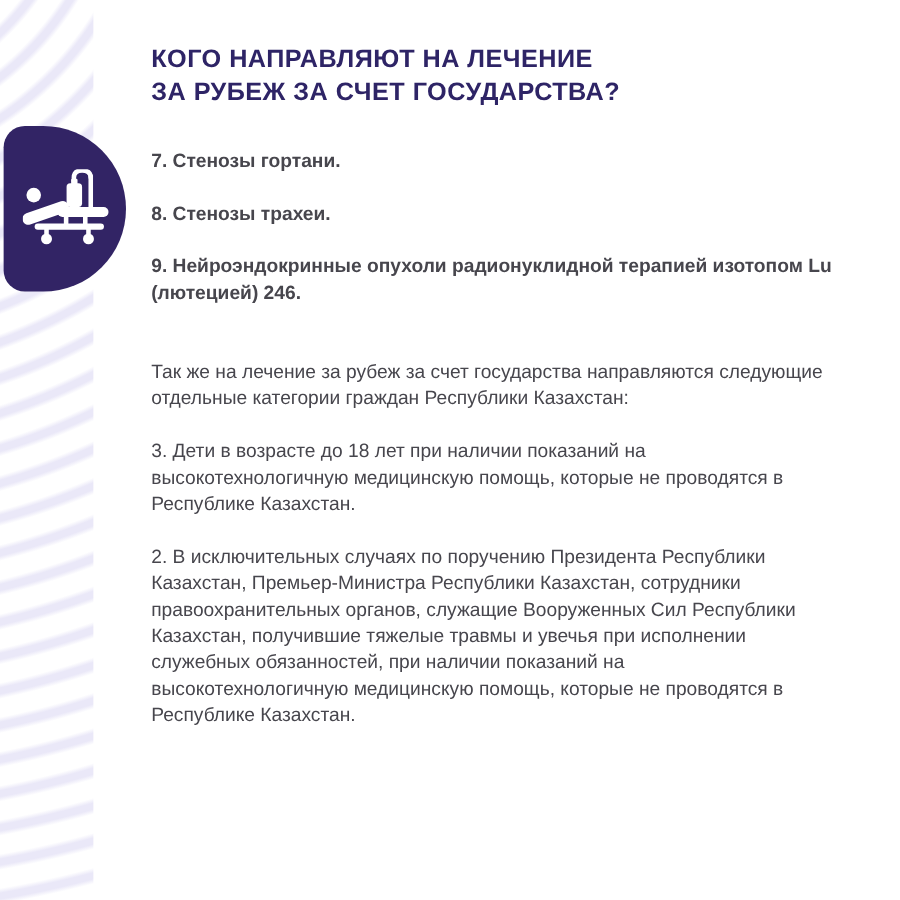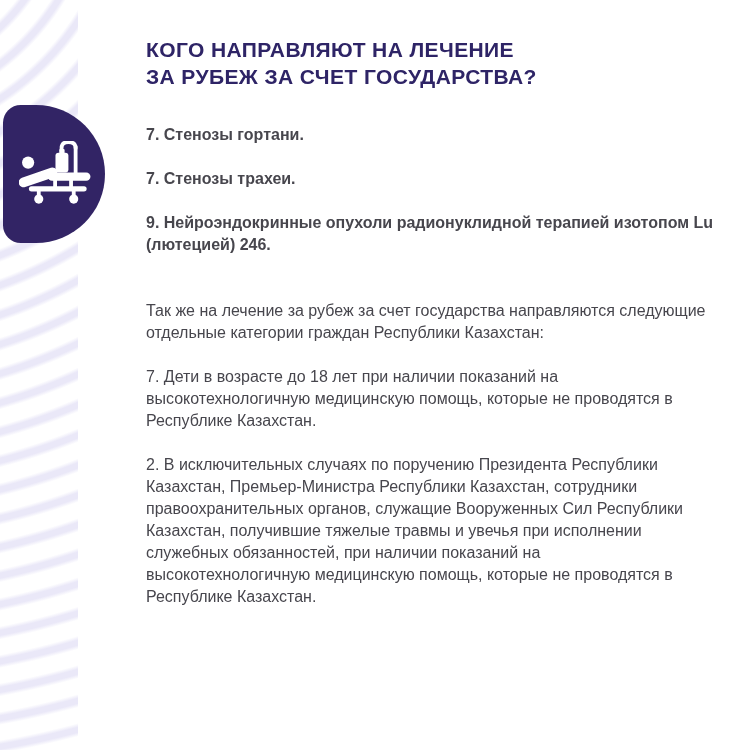--- a/index.html
+++ b/index.html
@@ -31,21 +31,21 @@
   }
   .icon-blob{
     position:absolute;left:3px;top:105px;
     width:102px;height:138px;
     background:var(--accent);
     border-radius:18px 70px 70px 18px;
     z-index:2;
   }
   .icon-blob svg{position:absolute;left:16px;top:36px;}
   .content{
-    position:absolute;left:126px;top:36px;width:600px;z-index:1;margin-left:20px;
+    position:absolute;left:126px;top:36px;width:600px;z-index:1;
   }
   .page-title{
     font-size:21px;line-height:27px;font-weight:800;
     letter-spacing:.4px;color:var(--heading);
     text-transform:uppercase;white-space:pre-line;
   }
   .body-text{
     font-size:16px;line-height:22px;color:var(--body-text);
     white-space:pre-line;
   }
@@ -90,30 +90,30 @@
     </g>
   </svg>
 </div>
 
 <div class="content">
   <h1 class="page-title">КОГО НАПРАВЛЯЮТ НА ЛЕЧЕНИЕ
 ЗА РУБЕЖ ЗА СЧЕТ ГОСУДАРСТВА?</h1>
 
   <div class="body-text numbered-list">
     <div>7. Стенозы гортани.</div>
-    <div>7. Стенозы трахеи.</div>
+    <div>8. Стенозы трахеи.</div>
     <div>9. Нейроэндокринные опухоли радионуклидной терапией изотопом Lu
 (лютецией) 246.</div>
   </div>
 
   <div class="body-text intro-paragraph">Так же на лечение за рубеж за счет государства направляются следующие
 отдельные категории граждан Республики Казахстан:</div>
 
   <div class="body-text">
-    <div>7. Дети в возрасте до 18 лет при наличии показаний на
+    <div>3. Дети в возрасте до 18 лет при наличии показаний на
 высокотехнологичную медицинскую помощь, которые не проводятся в
 Республике Казахстан.</div>
     <div>2. В исключительных случаях по поручению Президента Республики
 Казахстан, Премьер-Министра Республики Казахстан, сотрудники
 правоохранительных органов, служащие Вооруженных Сил Республики
 Казахстан, получившие тяжелые травмы и увечья при исполнении
 служебных обязанностей, при наличии показаний на
 высокотехнологичную медицинскую помощь, которые не проводятся в
 Республике Казахстан.</div>
   </div>

